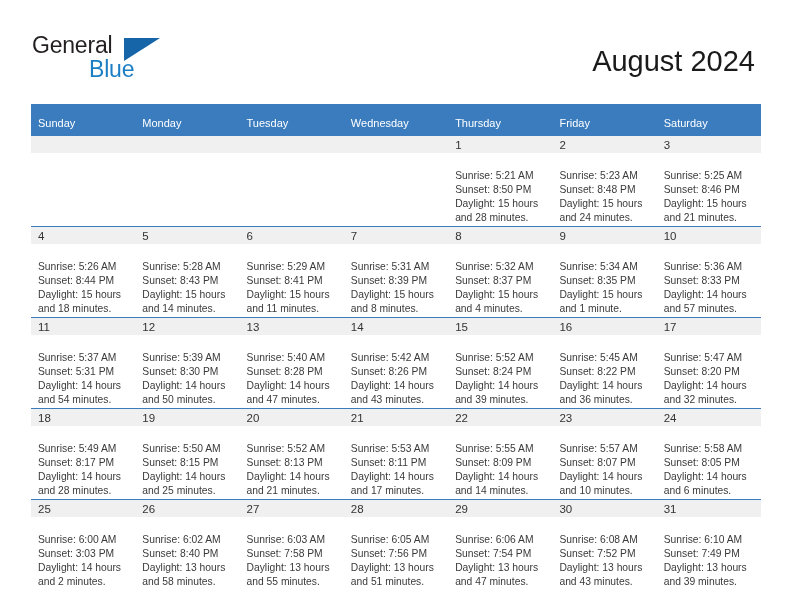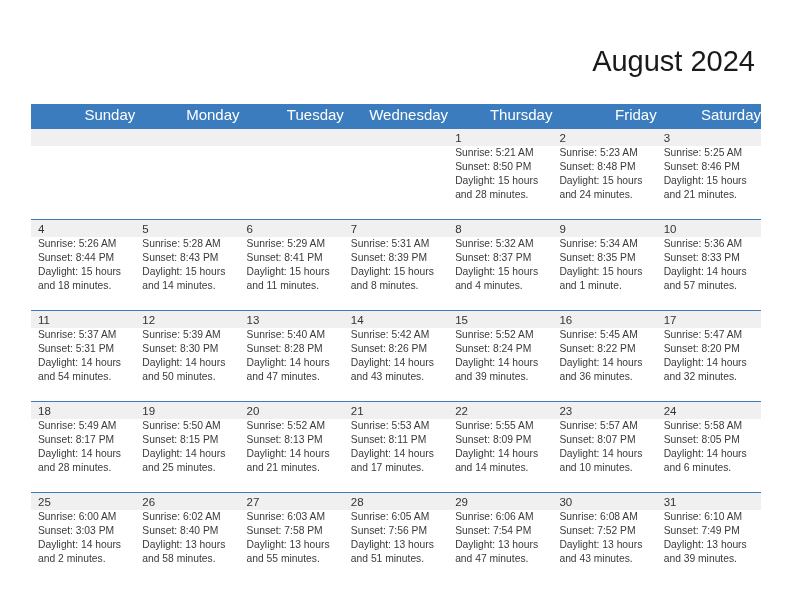--- a/index.html
+++ b/index.html
@@ -88,24 +88,24 @@
     position: absolute;
     left: 31px;
     top: 104px;
     width: 730px;
     border-collapse: collapse;
     table-layout: fixed;
   }
   .calendar th {
     background: #3a7cbe;
     color: #ffffff;
-    font-size: 15px;
+    font-size: 11px;
     font-weight: normal;
-    text-align: right;
-    padding: 2px 0 6px 7px;
+    text-align: left;
+    padding: 12px 0 6px 7px;
     height: 14px;
     border: none;
   }
   .calendar td {
     vertical-align: top;
     padding: 0;
     border: none;
     width: 104.28px;
     height: 90px;
   }
@@ -126,35 +126,40 @@
     padding: 2px 0 0 7px;
     box-sizing: border-box;
     font-size: 11.5px;
     color: #333333;
     line-height: 14px;
   }
   .cell.empty .daynum-band {
     background: #f0f0f0;
   }
   .details {
-    padding: 0 7px 0 7px;
+    padding: 16px 7px 0 7px;
     font-size: 10.3px;
     line-height: 14.1px;
     color: #3a3a3a;
   }
   .details div {
     white-space: nowrap;
   }
 </style>
 </head>
 <body>
 
 <div class="page">
 
   <div class="header">
+    <div class="logo">
+      <span class="logo-general">General</span>
+      <span class="logo-tri"></span>
+      <span class="logo-blue">Blue</span>
+    </div>
     <div class="title-block">
       <div class="month-title">August 2024</div>
     </div>
   </div>
 
   <table class="calendar">
     <thead>
       <tr>
         <th>Sunday</th>
         <th>Monday</th>

